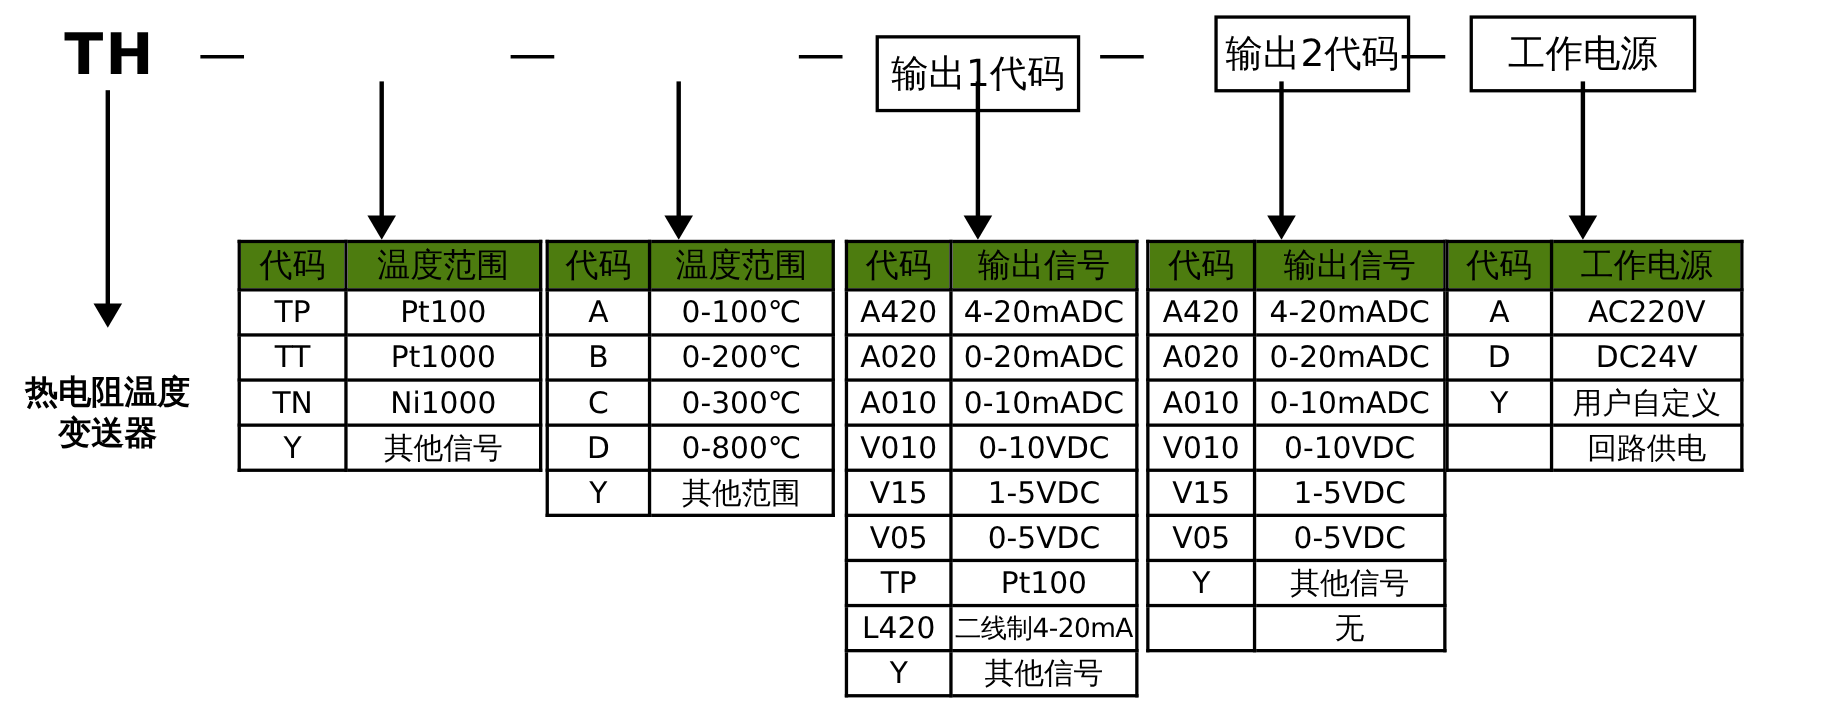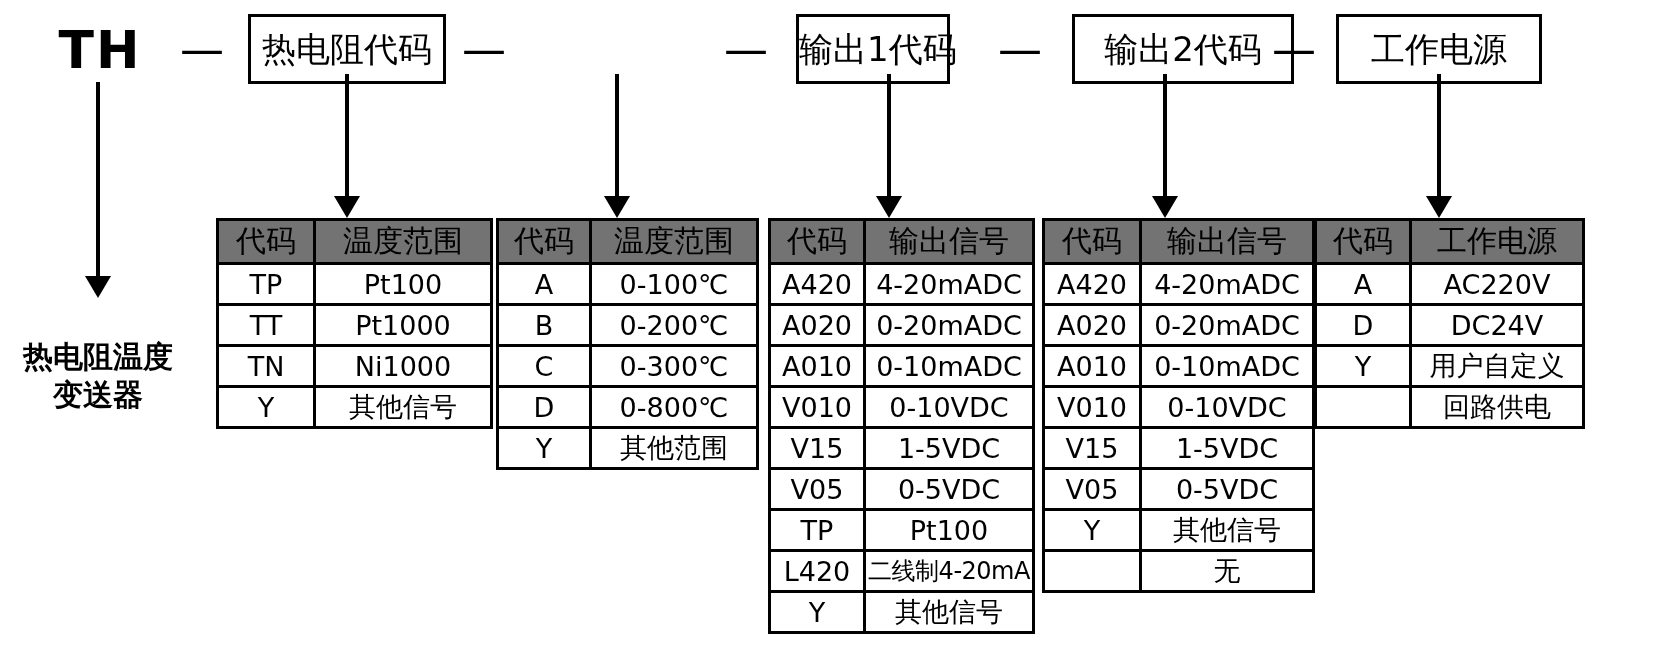--- a/index.html
+++ b/index.html
@@ -86,21 +86,21 @@
     text-align: center;
     vertical-align: middle;
     font-size: 28px;
     font-weight: 400;
     padding: 0 2px;
     white-space: nowrap;
     overflow: hidden;
     font-family: "DejaVu Sans", "Liberation Sans", sans-serif;
   }
   .opt-table th {
-    background: #737373;
+    background: #4d7c0f;
     font-weight: 400;
     font-size: 30px;
   }
   .opt-table td.code-cell { font-size: 27px; }
   .opt-table td.sig-cell  { font-size: 27px; }
   .tight { font-size: 24px !important; letter-spacing: -0.5px; margin-left: 25px; }
 
   
   .product-name {
     position: absolute;
@@ -115,32 +115,31 @@
 </head>
 <body>
 
 <div id="stage">
 
   <div class="model-row">
     <div class="model-prefix" style="left:55px;top:0;width:90px;text-align:center;">TH</div>
 
     <div class="dash" style="left:180px;top:0;width:40px;text-align:center;">—</div>
 
-    <div class="seg-box" style="left:248px;top:4px;width:198px;">热电阻代码</div>
 
     <div class="dash" style="left:462px;top:0;width:40px;text-align:center;">—</div>
 
 
     <div class="dash" style="left:724px;top:0;width:40px;text-align:center;">—</div>
 
-    <div class="seg-box" style="left:796px;top:4px;width:154px;">输出1代码</div>
+    <div class="seg-box" style="left:796px;top:22px;width:186px;">输出1代码</div>
 
     <div class="dash" style="left:998px;top:0;width:40px;text-align:center;">—</div>
 
-    <div class="seg-box" style="left:1072px;top:4px;width:222px;">输出2代码</div>
+    <div class="seg-box" style="left:1104px;top:4px;width:178px;">输出2代码</div>
 
     <div class="dash" style="left:1272px;top:0;width:40px;text-align:center;">—</div>
 
     <div class="seg-box" style="left:1336px;top:4px;width:206px;">工作电源</div>
   </div>
 
   <div class="vline" style="left:96px;top:82px;height:198px;"></div>
   <div class="arrowhead" style="left:85px;top:276px;"></div>
 
   <div class="vline" style="left:345px;top:74px;height:128px;"></div>

